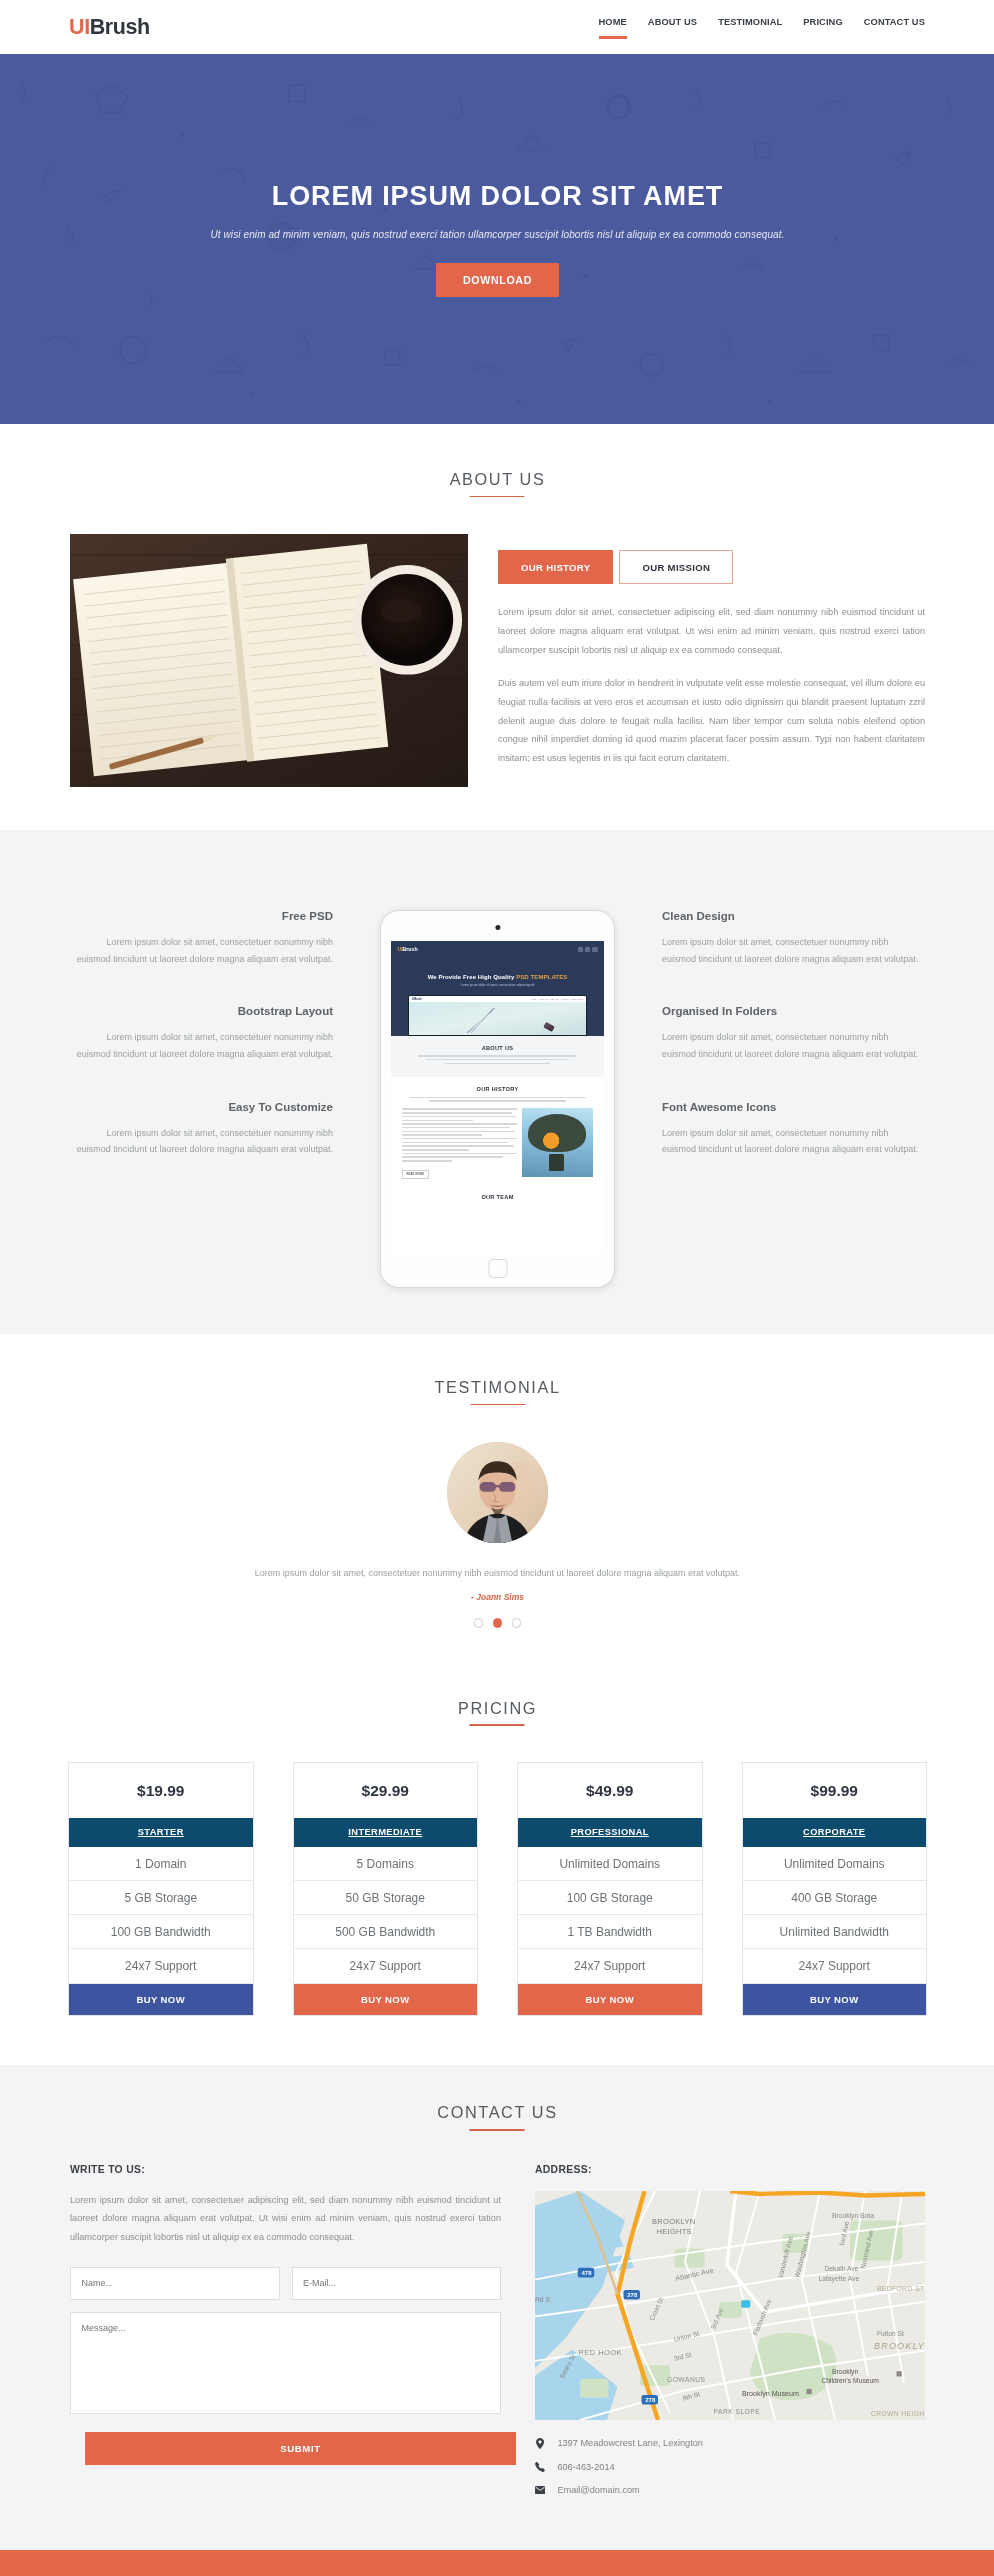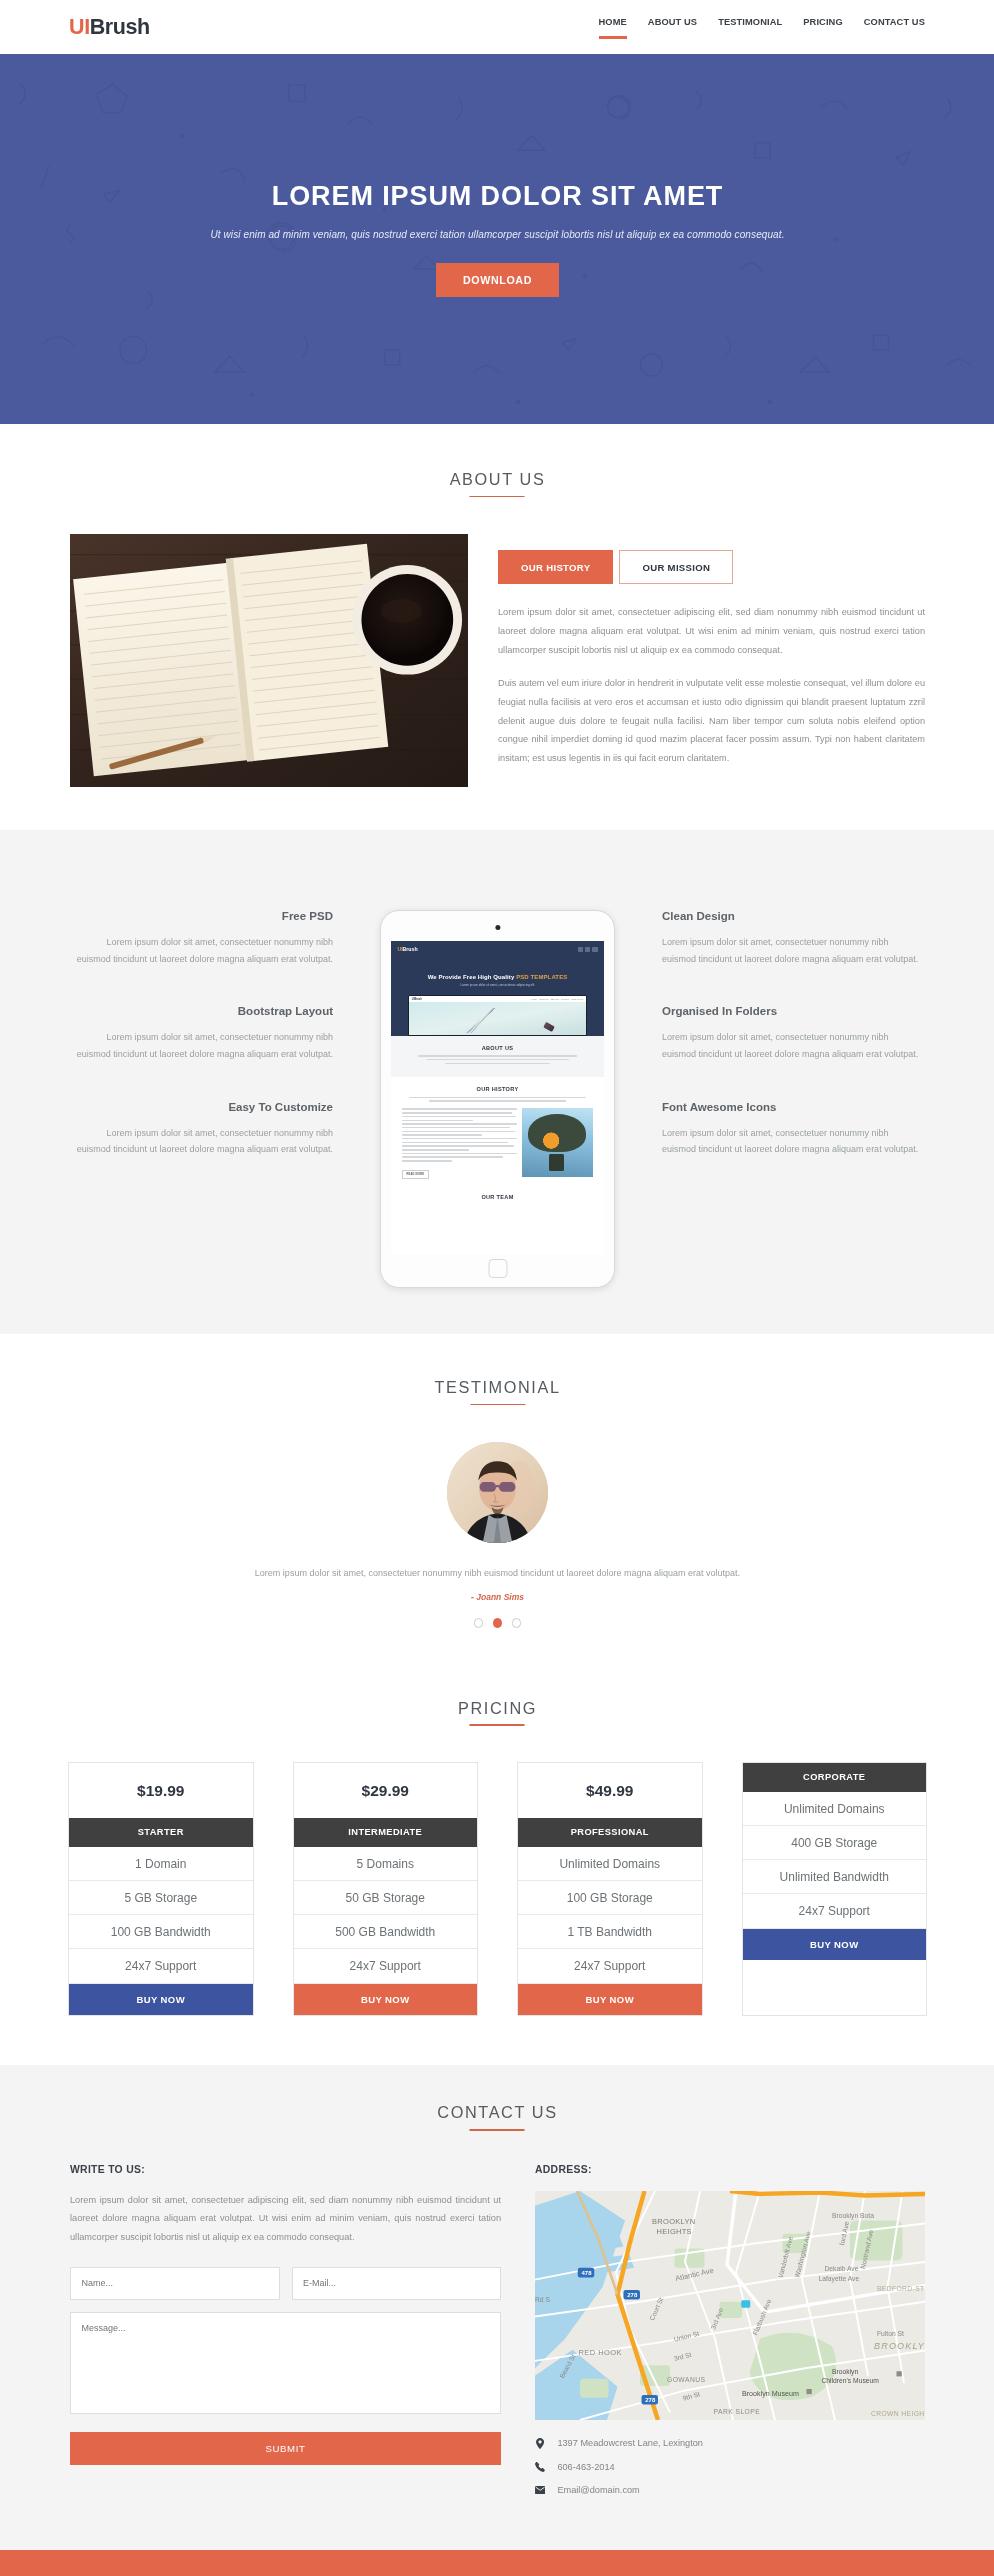--- a/index.html
+++ b/index.html
@@ -310,23 +310,24 @@
     width: 200px;
     border: 0.7px solid #e2e4e5;
     background: #ffffff;
     text-align: center;
   }
   .price-amount {
     font-size: 15.5px; font-weight: bold; color: #2f3640;
     padding: 19px 0 18px;
   }
   .price-plan {
-    background: #404040; color: #ffffff;
+    background: #0c4a6e; color: #ffffff;
     font-size: 9.3px; font-weight: bold; letter-spacing: 0.4px;
     padding: 9.6px 0;
+    text-decoration: underline;
   }
   .price-feat {
     font-size: 12px; color: #6c7276;
     padding: 9.6px 0;
     border-bottom: 0.7px solid #e7e9ea;
   }
   .price-buy {
     display: block; width: 100%;
     border: none; cursor: pointer;
     font-family: inherit;
@@ -374,23 +375,24 @@
     outline: none;
     resize: none;
     margin-bottom: 15px;
   }
   .submit-btn {
     width: 100%;
     background: #e2674a;
     border: none;
     color: #ffffff;
     font-family: inherit;
-    font-size: 9.6px; font-weight: normal; letter-spacing: 0.6px;
+    font-size: 9.6px; font-weight: bold; letter-spacing: 0.6px;
     padding: 11px 0;
     cursor: pointer;
+    margin-left: 15px;
   }
   .map {
     width: 100%; height: 229px;
     position: relative; overflow: hidden;
     background: #eae7e2;
     margin-bottom: 18px;
   }
   .addr-row {
     display: flex; align-items: center; gap: 12px;
     margin-bottom: 13.3px;
@@ -711,20 +713,21 @@
         <div class="price-amount">$49.99</div>
         <div class="price-plan">PROFESSIONAL</div>
         <div class="price-feat">Unlimited Domains</div>
         <div class="price-feat">100 GB Storage</div>
         <div class="price-feat">1 TB Bandwidth</div>
         <div class="price-feat">24x7 Support</div>
         <button class="price-buy" style="background:#e2674a">BUY NOW</button>
       </div>
 
       <div class="price-card">
+        <div class="price-amount">$99.99</div>
         <div class="price-plan">CORPORATE</div>
         <div class="price-feat">Unlimited Domains</div>
         <div class="price-feat">400 GB Storage</div>
         <div class="price-feat">Unlimited Bandwidth</div>
         <div class="price-feat">24x7 Support</div>
         <button class="price-buy" style="background:#3d55a0">BUY NOW</button>
       </div>
 
     </div>
   </section>

